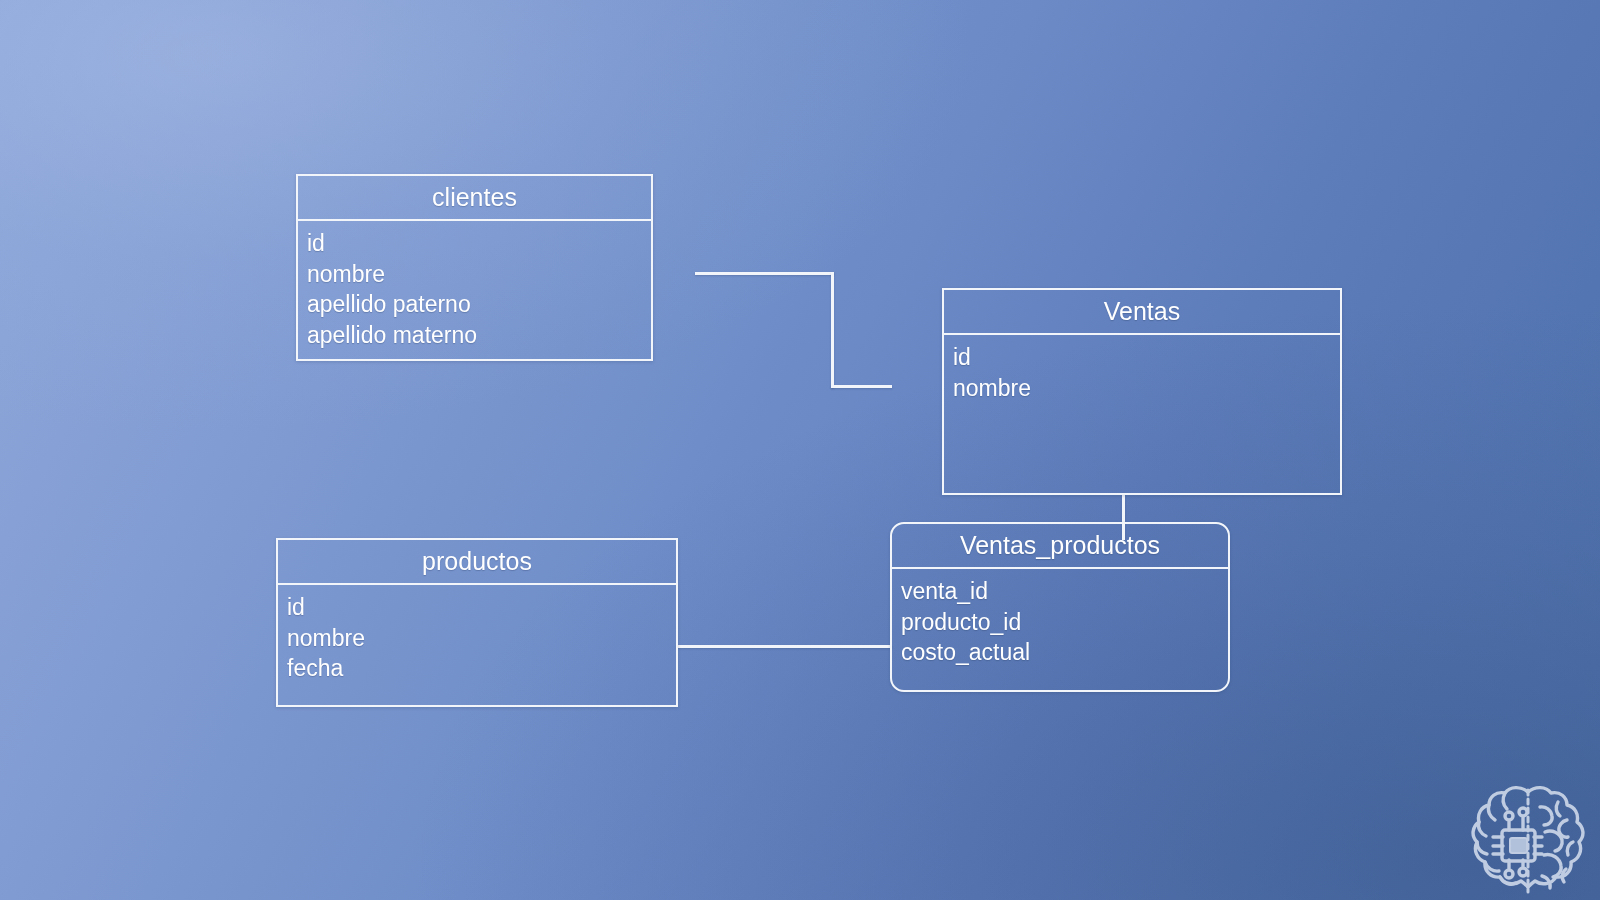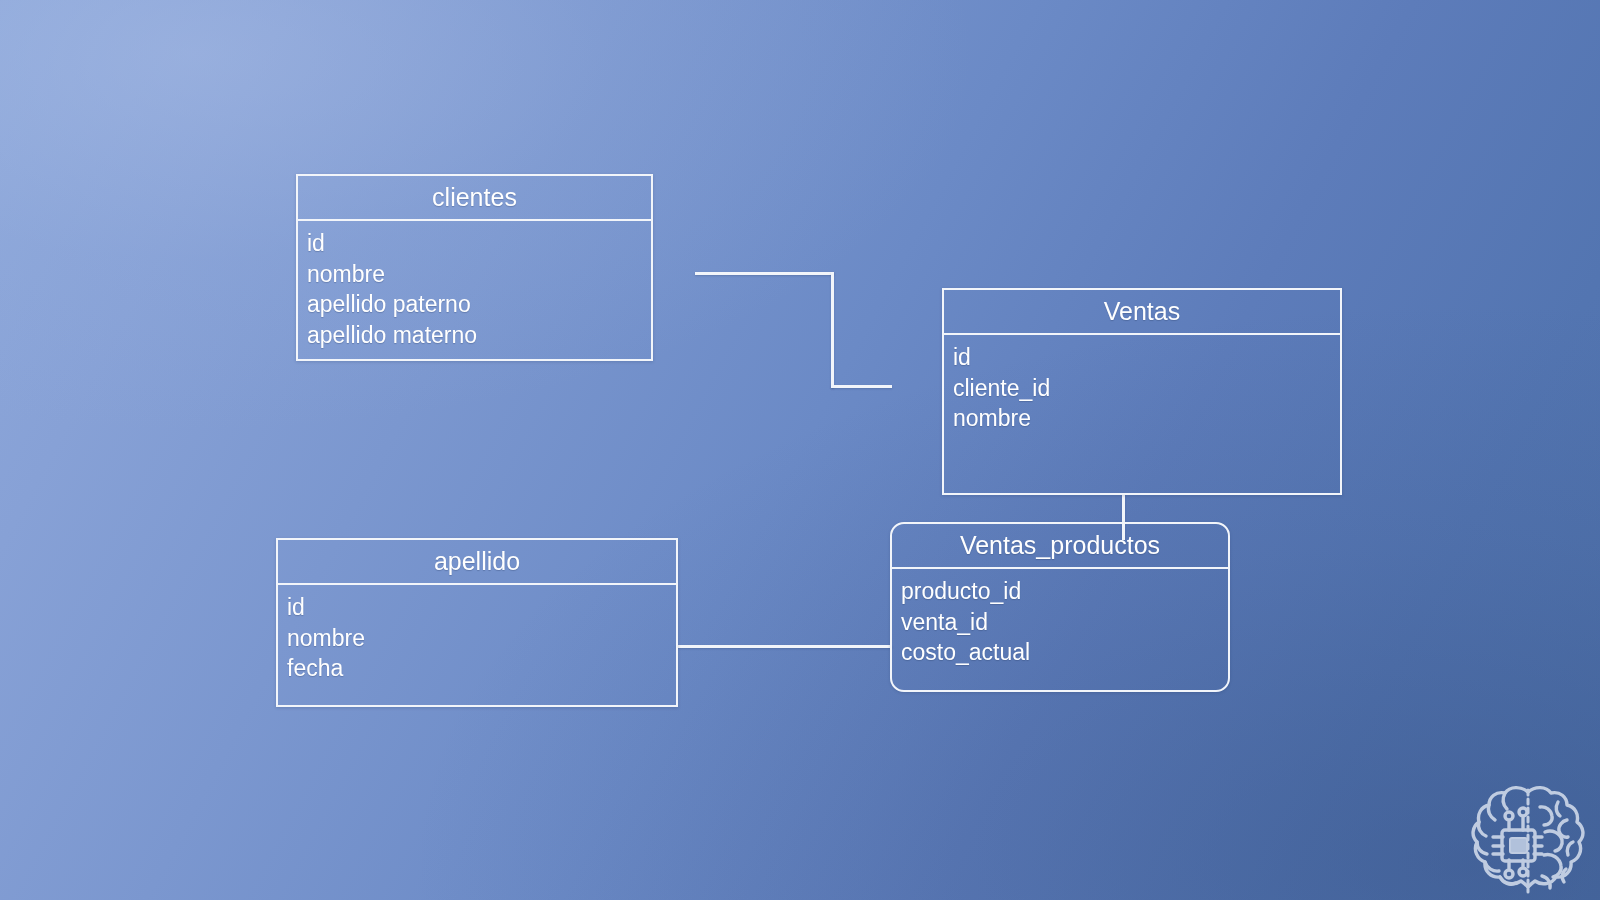--- a/index.html
+++ b/index.html
@@ -145,39 +145,38 @@
       <div class="field">nombre</div>
       <div class="field">apellido paterno</div>
       <div class="field">apellido materno</div>
     </div>
   </div>
 
   <div class="entity" id="entity-ventas">
     <div class="entity-title">Ventas</div>
     <div class="entity-fields">
       <div class="field">id</div>
-      <div class="field">cliente_id</div>
       <div class="field">nombre</div>
     </div>
   </div>
 
   <div class="entity" id="entity-productos">
-    <div class="entity-title">apellido</div>
+    <div class="entity-title">productos</div>
     <div class="entity-fields">
       <div class="field">id</div>
       <div class="field">nombre</div>
       <div class="field">fecha</div>
     </div>
   </div>
 
   <div class="entity" id="entity-ventas-productos">
     <div class="entity-title">Ventas_productos</div>
     <div class="entity-fields">
+      <div class="field">venta_id</div>
       <div class="field">producto_id</div>
-      <div class="field">venta_id</div>
       <div class="field">costo_actual</div>
     </div>
   </div>
 
   <div id="brain-watermark">
     <svg viewBox="0 0 132 122" fill="none" xmlns="http://www.w3.org/2000/svg">
       <g stroke="#dfe7f3" stroke-width="3.4" stroke-linecap="round" stroke-linejoin="round" fill="none">
 
         <path d="M66 14 L66 116" stroke-dasharray="5 4" stroke-width="3"></path>
 

